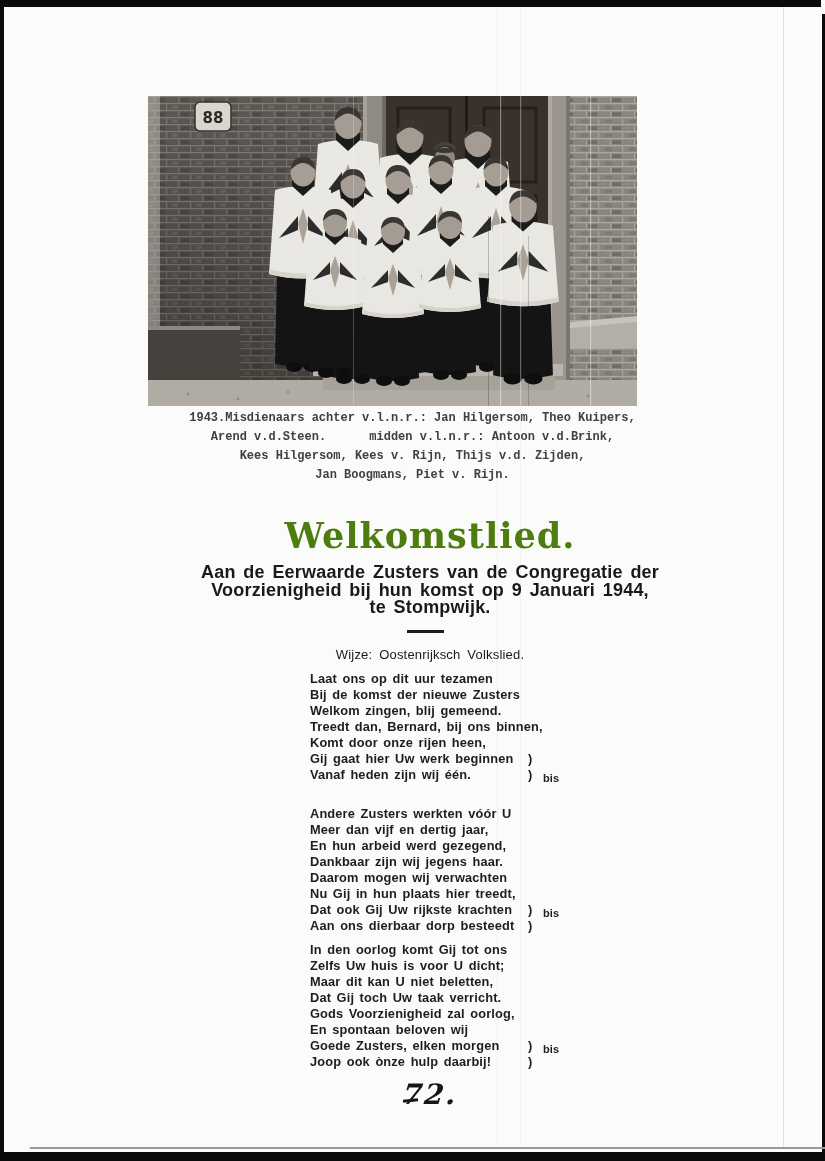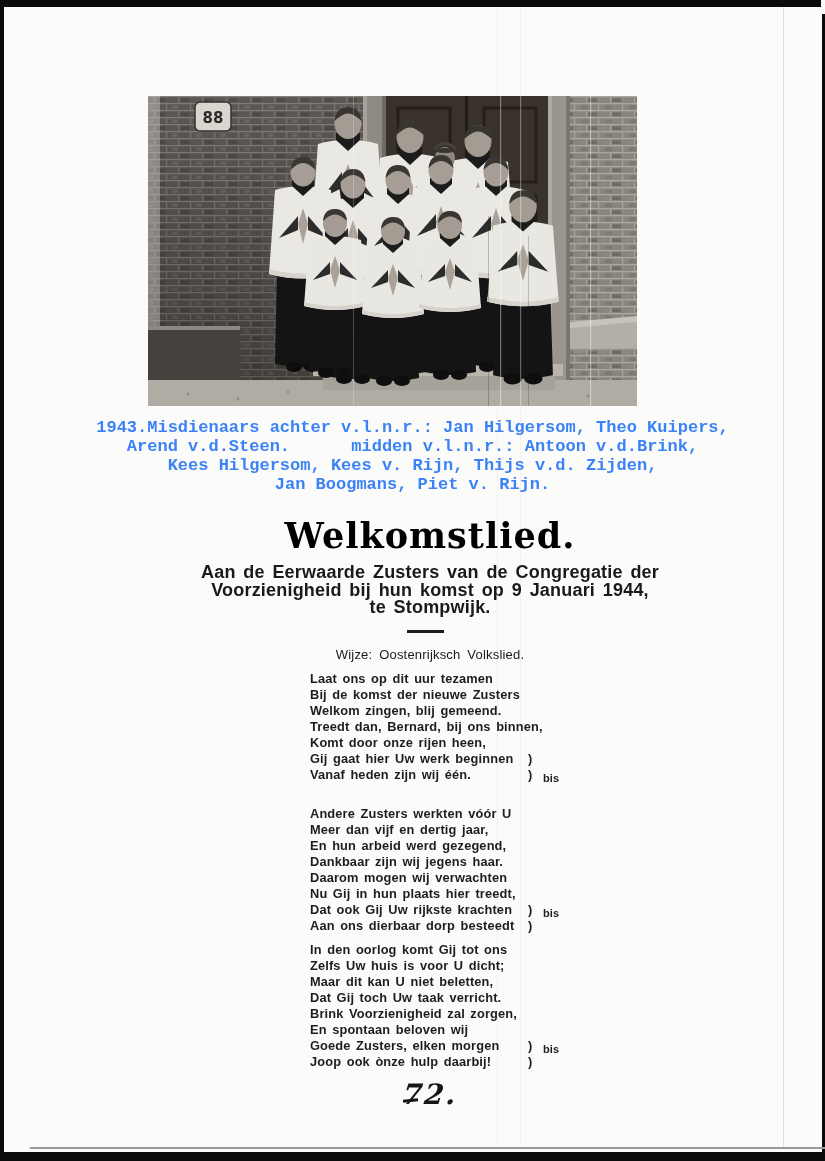--- a/index.html
+++ b/index.html
@@ -18,31 +18,31 @@
   .crease-right{position:absolute;left:783px;top:7px;width:1px;height:1140px;background:#e2e0dc;}
   .crease-faint{position:absolute;top:7px;width:1px;height:1140px;background:rgba(120,120,120,0.07);}
 
   
   .photo{position:absolute;left:148px;top:96px;width:489px;height:310px;}
   .photo svg{display:block;}
 
   
   .caption{
     position:absolute;left:90px;top:409px;width:645px;
-    text-align:center;color:#3b82f6;
+    text-align:center;color:#404040;
     font-family:"Liberation Mono","DejaVu Sans Mono",monospace;
-    font-size:17px;line-height:19px;font-weight:bold;margin-top:9px;
+    font-size:12px;line-height:19px;font-weight:bold;
   }
   .caption .cline{white-space:pre;}
 
   
   .song-title{
     position:absolute;left:35px;top:515px;width:790px;text-align:center;
     font-family:"DejaVu Serif","Liberation Serif",serif;
-    font-size:35px;font-weight:bold;color:#000000;letter-spacing:1px;
+    font-size:35px;font-weight:bold;color:#4d7c0f;letter-spacing:1px;
   }
   .dedication{
     position:absolute;left:35px;top:564px;width:790px;text-align:center;
     font-size:18px;line-height:17.5px;font-weight:bold;color:#1a1a1a;
     word-spacing:2.5px;letter-spacing:0.2px;
   }
   .divider{position:absolute;left:407px;top:630px;width:37px;height:3px;background:#1c1c1c;}
   .tune{
     position:absolute;left:35px;top:647px;width:790px;text-align:center;
     font-size:13px;font-weight:normal;color:#1a1a1a;word-spacing:3px;letter-spacing:0.2px;
@@ -280,21 +280,21 @@
     <div class="line"><span>Dat ook Gij Uw rijkste krachten</span><span class="bracket">)</span></div>
     <div class="line"><span>Aan ons dierbaar dorp besteedt</span><span class="bracket">)</span></div>
     <div class="bis">bis</div>
   </div>
 
   <div class="stanza stanza-3">
     <div class="line"><span>In den oorlog komt Gij tot ons</span></div>
     <div class="line"><span>Zelfs Uw huis is voor U dicht;</span></div>
     <div class="line"><span>Maar dit kan U niet beletten,</span></div>
     <div class="line"><span>Dat Gij toch Uw taak verricht.</span></div>
-    <div class="line"><span>Brink Voorzienigheid zal zorgen,</span></div>
+    <div class="line"><span>Gods Voorzienigheid zal oorlog,</span></div>
     <div class="line"><span>En spontaan beloven wij</span></div>
     <div class="line"><span>Goede Zusters, elken morgen</span><span class="bracket">)</span></div>
     <div class="line"><span>Joop ook ònze hulp daarbij!</span><span class="bracket">)</span></div>
     <div class="bis">bis</div>
   </div>
 
   <div class="page-number">72.</div>
   <div class="seven-crossbar"></div>
 
 </div>

